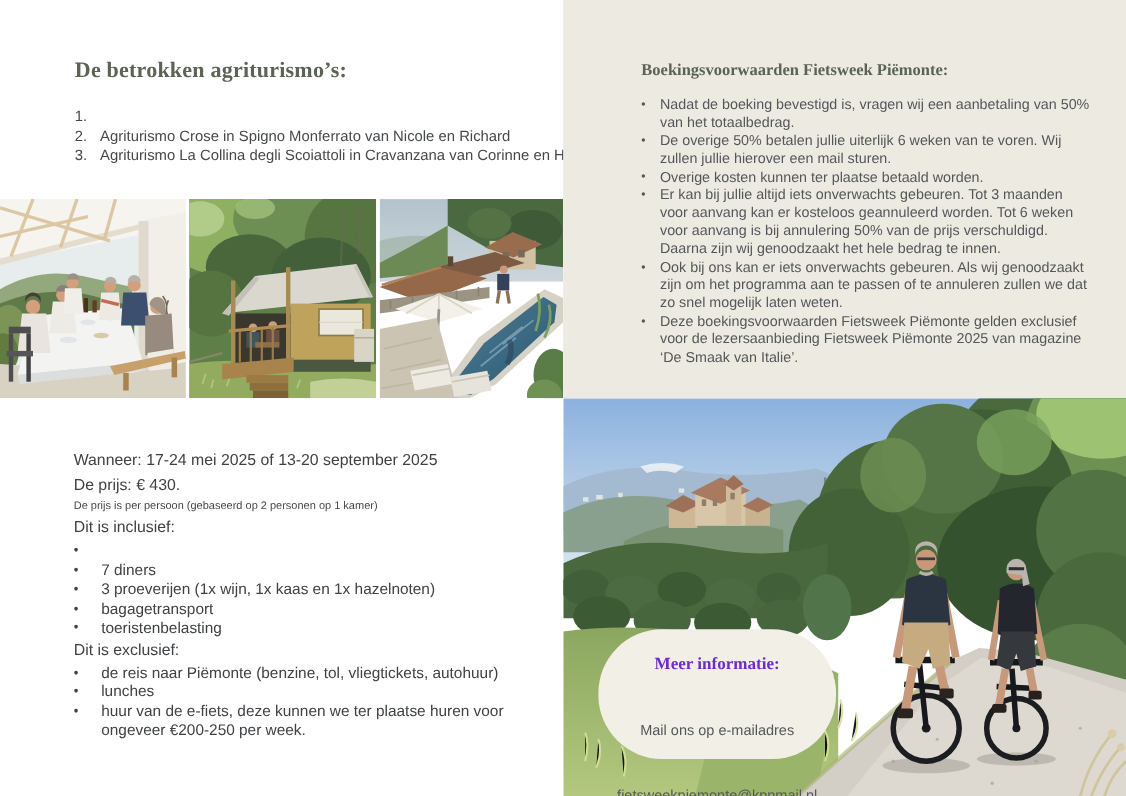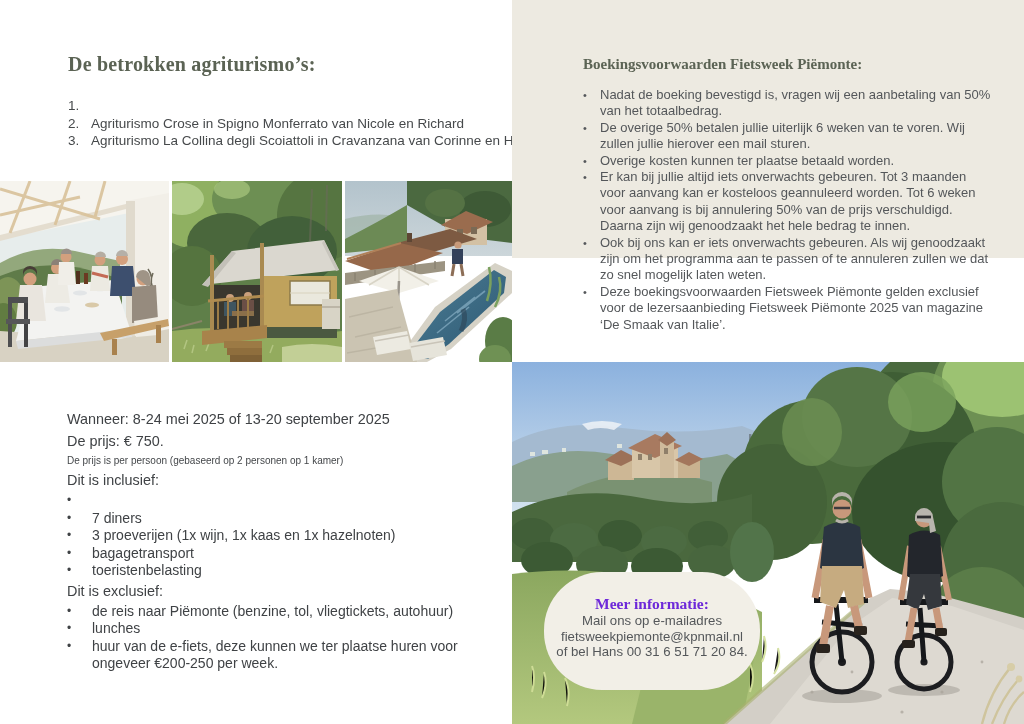--- a/index.html
+++ b/index.html
@@ -28,38 +28,38 @@
   .details { position:absolute; left:67px; top:408px; width:440px;
     font-size:14.4px; line-height:22px; color:#3f4245; }
   .details .lbl { text-underline-offset:2px; }
   .details .note { font-size:10px; line-height:16px; color:#44474a; margin-top:1px; }
   .details .subhead { }
   .blist { margin-top:1px; font-size:14px; line-height:17.5px; }
   .blist .row { display:flex; }
   .blist .dot { width:25px; flex:0 0 25px; font-size:12px; line-height:17.5px; }
   .blist.exclusive { width:392px; }
   
-  .terms-panel { position:absolute; left:512px; top:0; width:512px; height:258px;
+  .terms-panel { position:absolute; left:512px; top:0; width:512px; height:362px;
     background:#edeae1; }
   .terms-heading { margin:56px 0 0 71px;
     font-family:"Liberation Serif", serif; font-weight:700;
     font-size:15px; color:#5b6354; }
   .terms-list { margin:14px 0 0 71px; width:410px;
     font-size:13px; line-height:16.4px; color:#54575a; }
   .terms-list .row { display:flex; }
   .terms-list .dot { width:17px; flex:0 0 17px; font-size:11px; line-height:16.4px; }
   .terms-list .txt { width:393px; }
   
   .photo-cyclists { position:absolute; left:512px; top:362px; width:512px; height:362px;
     overflow:hidden; }
   .info-blob { position:absolute; left:32px; top:210px; width:216px; height:118px;
     background:#f2efe7; border-radius:58px; text-align:center; padding-top:23px; }
   .info-blob .blob-heading { font-family:"Liberation Serif", serif; font-weight:700;
     font-size:15.5px; color:#6d28d9; }
-  .info-blob .blob-line { font-size:13.2px; line-height:15.5px; color:#54575a; }
+  .info-blob .blob-line { font-size:13.2px; line-height:15.5px; color:#54575a;margin-top:43px; }
   .info-blob .blob-line:first-of-type { margin-top:8px; }
 </style>
 </head>
 <body>
 
 <div class="page">
 
   <div class="agri-heading">De betrokken agriturismo’s:</div>
 
   <div class="agri-list">
@@ -271,22 +271,22 @@
           <path d="M30,160 l34,-6 M66,166 l34,-6" stroke="#c9c4b8" stroke-width="1.5"></path>
         </g>
         <ellipse cx="158" cy="160" rx="18" ry="24" fill="#5a7c46"></ellipse>
         <ellipse cx="150" cy="178" rx="16" ry="14" fill="#6f9154"></ellipse>
         <path d="M142,120 q6,-18 2,-34 M150,126 q8,-16 4,-30" stroke="#7aa05e" stroke-width="2.5" fill="none"></path>
       </svg>
     </div>
   </div>
 
   <div class="details">
-    <div><span class="lbl">Wanneer:</span><span> 8-24 mei 2025 of 13-20 september 2025</span></div>
-    <div><span class="lbl">De prijs:</span><span> € 750.</span></div>
+    <div><span class="lbl">Wanneer:</span><span> 17-24 mei 2025 of 13-20 september 2025</span></div>
+    <div><span class="lbl">De prijs:</span><span> € 430.</span></div>
     <div class="note">De prijs is per persoon (gebaseerd op 2 personen op 1 kamer)</div>
 
     <div class="subhead">Dit is inclusief:</div>
     <div class="blist">
       <div class="row">
           <span class="dot">•</span>
         </div>
       <div class="row">
           <span class="dot">•</span>
           <span>7 diners</span>

